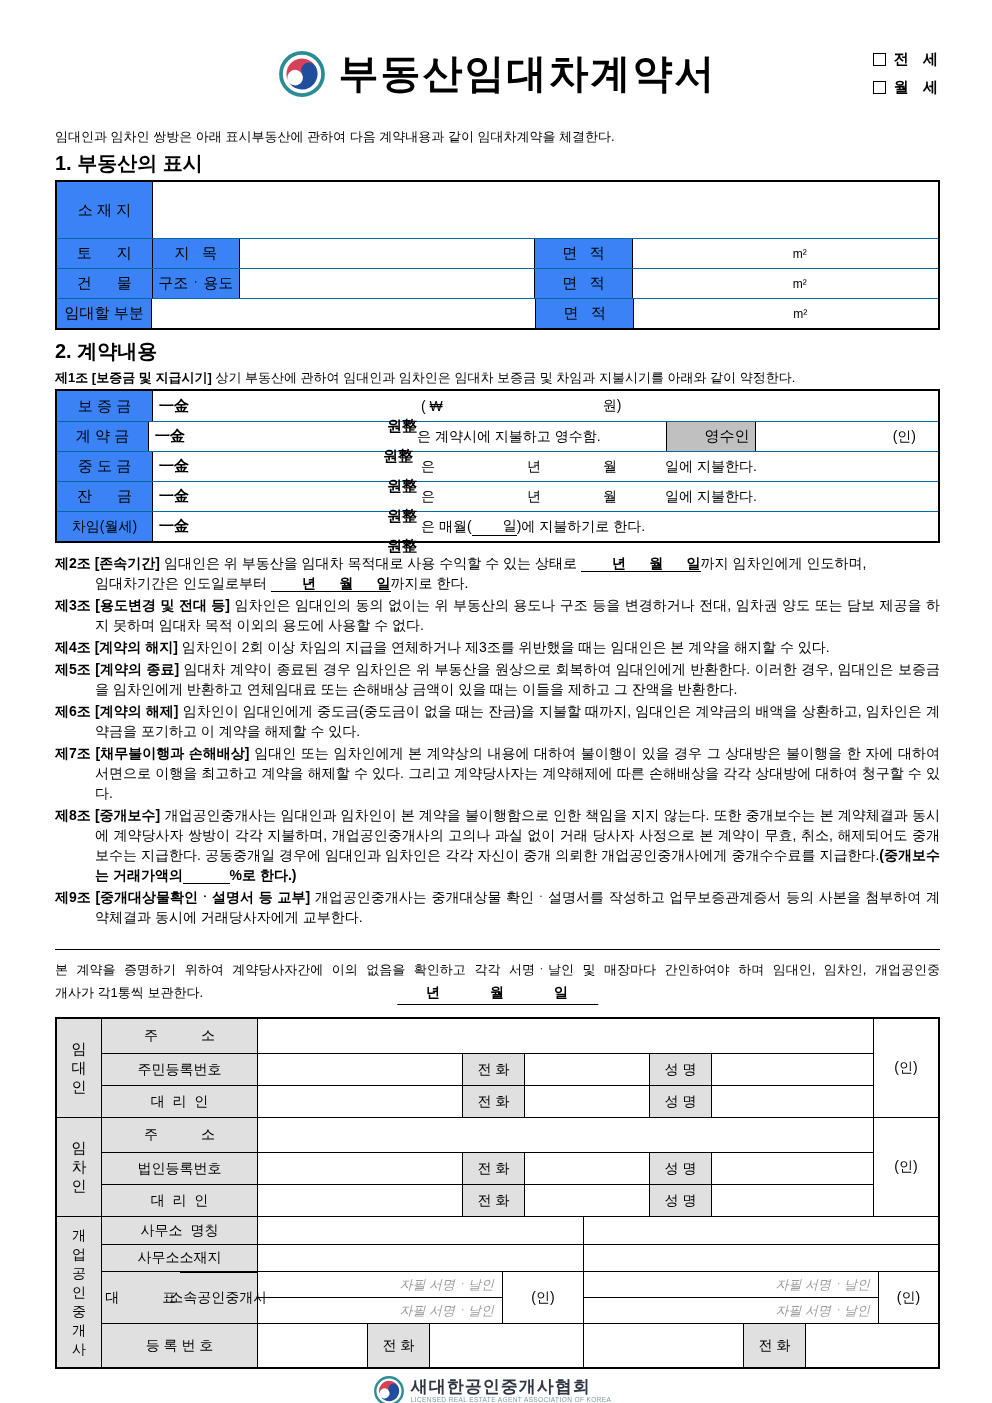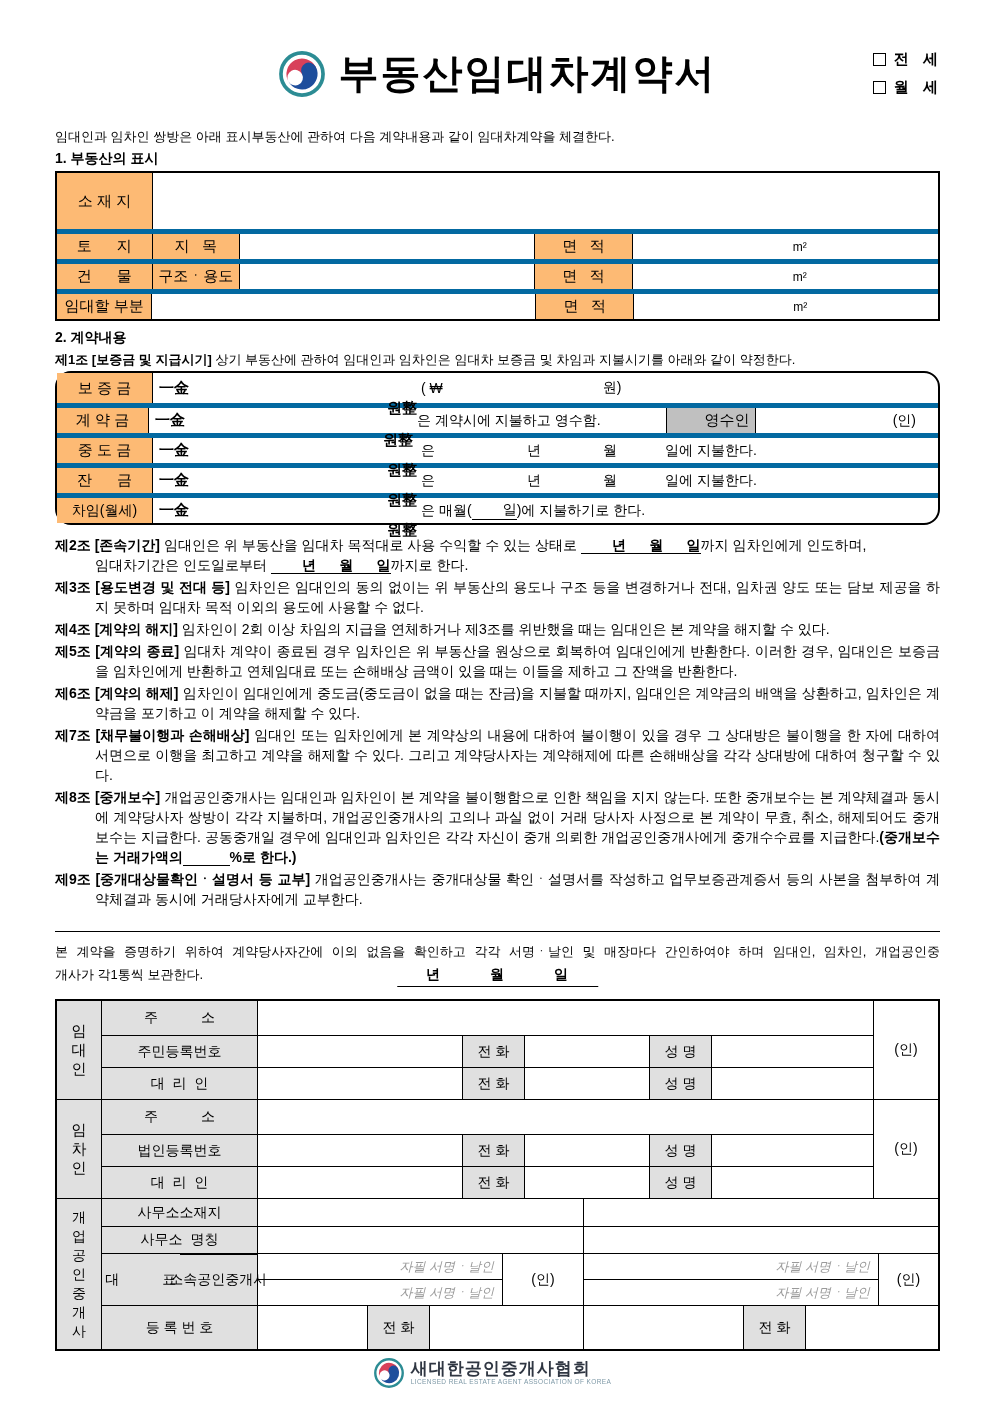--- a/index.html
+++ b/index.html
@@ -16,46 +16,46 @@
   .header { position:relative; height:84px; }
   .title-wrap { position:absolute; left:50%; top:2px; transform:translateX(-50%);
     display:flex; align-items:center; gap:14px; white-space:nowrap; }
   .doc-title { font-size:40px; font-weight:800; letter-spacing:2px; }
   .checks { position:absolute; right:0; top:6px; font-size:15px; font-weight:600; }
   .check-row { display:flex; align-items:center; gap:8px; margin-bottom:9px; }
   .cb { display:inline-block; width:13px; height:13px; border:1.5px solid #000; background:#fff; }
   .check-label { white-space:pre; letter-spacing:2px; }
 
   .intro { font-size:13px; margin-bottom:4px; }
-  .sec-h { font-size:14px; font-weight:bold; margin:3px 0 3px 0; }
+  .sec-h { font-size:20px; font-weight:bold; margin:3px 0 3px 0; }
 
   
   .tbl { border:2px solid #000; }
-  .trow { display:flex; border-top:5px solid #0369a1; }
+  .trow { display:flex; border-top:1px solid #0369a1; }
   .trow:first-child { border-top:none; }
   .tc { border-left:1px solid #000; display:flex; align-items:center; padding:0 6px; min-width:0; }
   .tc:first-child { border-left:none; }
-  .lab { background:#fdba74; justify-content:center; font-size:15px; white-space:pre; padding:0 2px; }
+  .lab { background:#3b82f6; justify-content:center; font-size:15px; white-space:pre; padding:0 2px; }
   .val {} 
   .center { justify-content:center;padding-left:34px; }
   .right { justify-content:flex-end; }
 
   
   .t1 .r-tall { height:56px; }
   .t1 .trow { height:30px; }
   .t1 .trow.r-tall { height:56px; }
   .c-lab1 { width:95px; }
   .c-lab2 { width:88px; }
   .c-val1 { width:296px; }
   .c-area { width:99px; }
   .c-unit { width:307px; font-size:12px; }
   .c-wide { flex:1; }
 
   
-  .t2 { margin-top:2px;border-radius:16px; }
+  .t2 { margin-top:2px; }
   .t2 .trow { height:30px; }
   .t2 .m-lab { width:95px; }
   .t2 .m-body { flex:1; font-size:14px; }
   .ilgeum { font-weight:bold; width:228px; flex:none; font-size:15px; }
   .wonjeong { font-weight:bold; font-size:15px; margin-right:4px;margin-top:40px; }
   .m-recv { width:89px; flex:none; font-weight:normal; }
   .m-sealc { width:183px; flex:none; font-size:14px; padding-right:22px; }
   .sp { display:inline-block; flex:none; }
   .blank { border-bottom:1px solid #000; white-space:pre; }
   .blank.bold { font-weight:bold; }
@@ -381,26 +381,26 @@
     <div class="sec broker">
       <div class="vcol broker-v">개
 업
 공
 인
 중
 개
 사</div>
       <div class="mid">
         <div class="prow">
-          <div class="pc plab p-lab">사무소소재지</div>
+          <div class="pc plab p-lab">사무소  명칭</div>
           <div class="pc b-v1"></div>
           <div class="pc b-v2"></div>
         </div>
         <div class="prow">
-          <div class="pc plab p-lab">사무소  명칭</div>
+          <div class="pc plab p-lab">사무소소재지</div>
           <div class="pc b-v1"></div>
           <div class="pc b-v2"></div>
         </div>
         <div class="r34">
           <div class="b-labcol">
             <div class="pc plab" style="border-left:none;">대           표</div>
             <div class="pc plab" style="border-left:none;">소속공인중개사</div>
           </div>
           <div class="sig2">
             <div class="sigcell">

